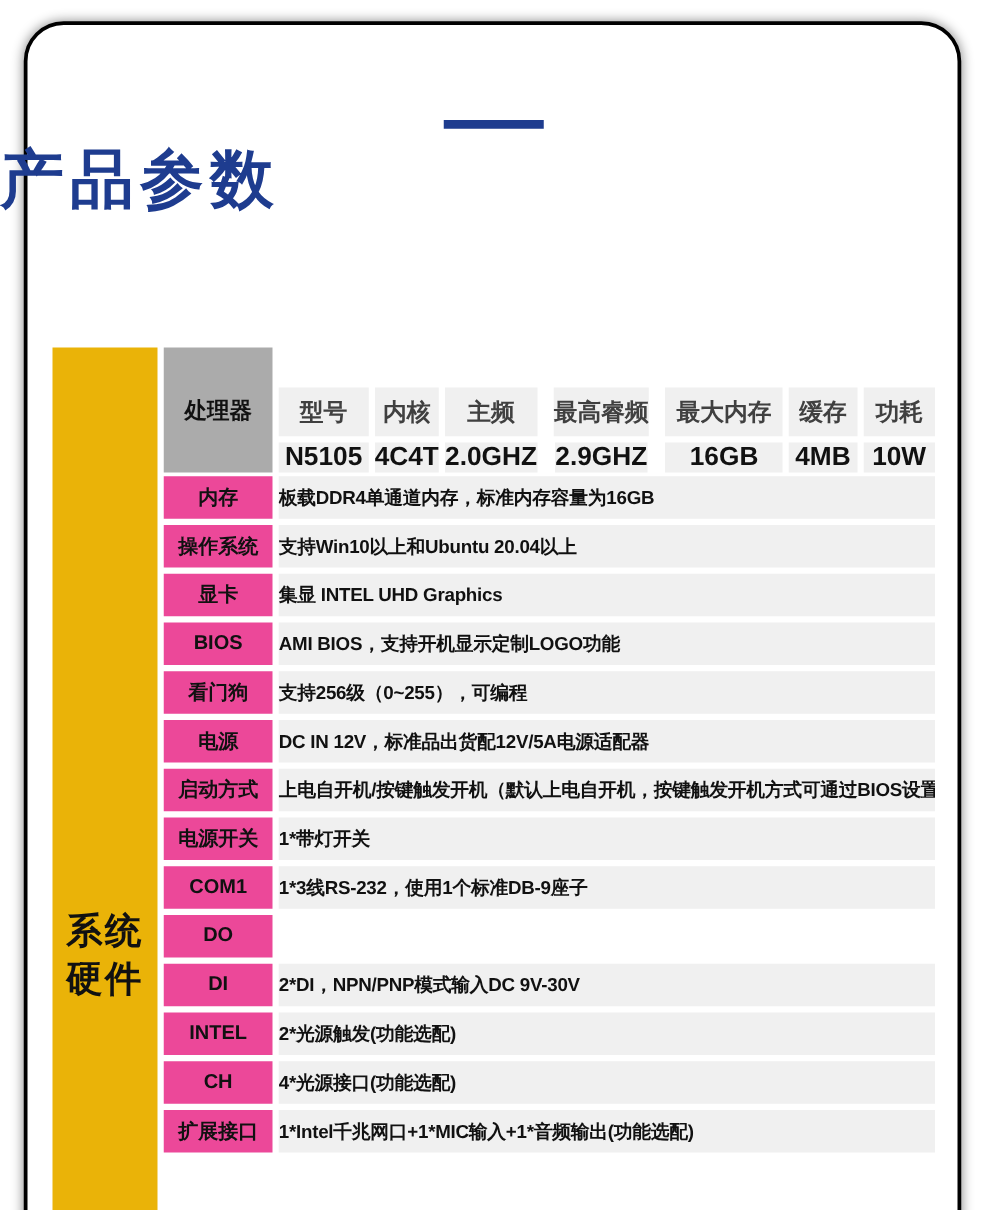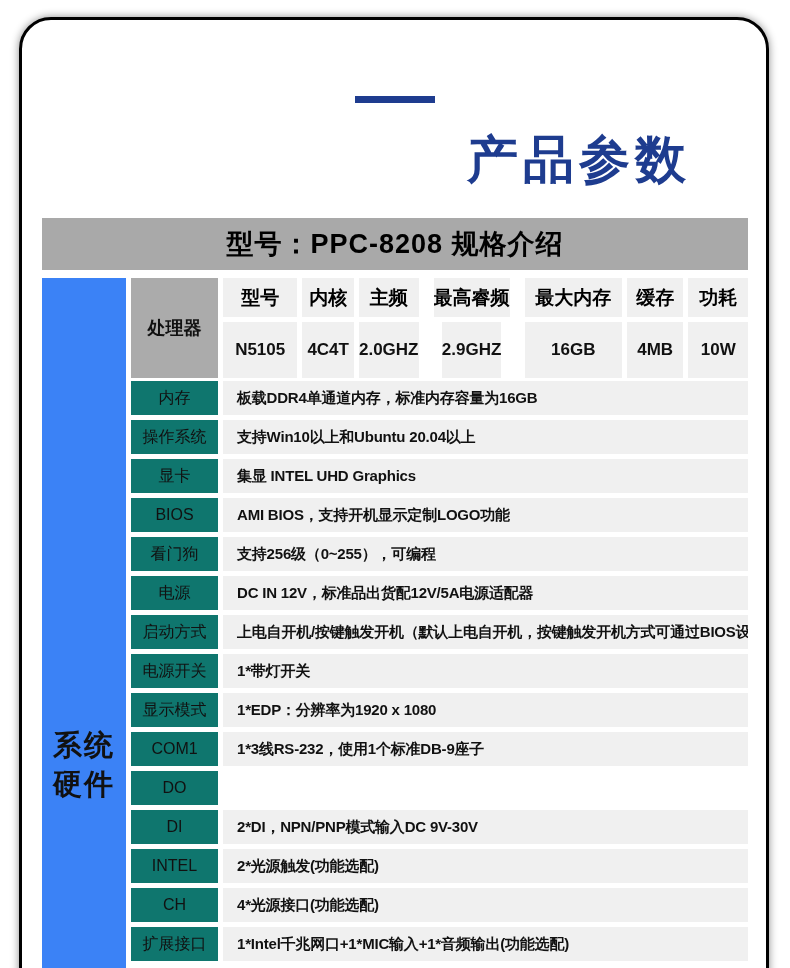--- a/index.html
+++ b/index.html
@@ -6,64 +6,63 @@
   html,body { width:790px; height:968px; overflow:hidden; background:#ffffff;
     font-family:"Liberation Sans","DejaVu Sans",sans-serif; }
   .page { position:relative; width:790px; height:968px; overflow:hidden; }
 
   .card { position:absolute; left:19px; top:17px; width:750px; height:1100px;
     background:#ffffff; border:3px solid #000; border-radius:32px;
     box-shadow:0 0 9px rgba(0,0,0,0.45); }
 
   .title-dash { position:absolute; left:355px; top:96px; width:80px; height:7px;
     background:#1e3c8f; }
-  .page-title { position:absolute; left:0; top:126px; width:691px; text-align:right;
+  .page-title { position:absolute; left:0; top:110px; width:691px; text-align:left;
     font-size:51px; font-weight:bold; color:#1e3c8f; letter-spacing:5px; }
 
   .spec-header { position:absolute; left:42px; top:218px; width:706px; height:52px;
     background:#a9a9a9; display:flex; align-items:center; justify-content:center;
     color:#000; font-weight:bold; font-size:27px; letter-spacing:1px; }
 
   .sidebar { position:absolute; left:42px; top:278px; width:84px; height:690px;
-    background:#3b82f6; text-align:center; }
+    background:#eab308; text-align:center; }
   .sidebar-text { padding-top:448px; font-size:29px; font-weight:bold; color:#111;
     line-height:39px; letter-spacing:2px; }
 
   .rows-wrap { position:absolute; left:131px; top:278px; width:617px; }
 
   .proc-row { display:flex; gap:5px; height:100px; margin-bottom:3px; }
   .proc-label { width:87px; background:#ababab; display:flex; align-items:center;
     justify-content:center; font-size:18px; font-weight:bold; color:#111; }
   .proc-table { flex:1; display:flex; gap:5px; }
   .proc-col { display:flex; flex-direction:column; gap:5px; }
   .proc-h { height:39px; background:#f0f0f0; display:flex; align-items:center;
-    justify-content:center; font-size:19px; font-weight:bold; color:#000000;
-    white-space:nowrap; overflow:hidden; }
+    justify-content:center; font-size:19px; font-weight:bold; color:#404040;
+    white-space:nowrap; overflow:hidden;margin-top:32px; }
   .proc-v { flex:1; background:#f0f0f0; display:flex; align-items:center;
-    justify-content:center; font-size:17px; font-weight:bold; color:#111;
+    justify-content:center; font-size:21px; font-weight:bold; color:#111;
     white-space:nowrap; overflow:hidden; }
 
   .spec-row { display:flex; gap:5px; height:34px; margin-bottom:5px; }
-  .row-label { width:87px; background:#0f766e; display:flex; align-items:center;
-    justify-content:center; font-size:16px; font-weight:normal; color:#111;
+  .row-label { width:87px; background:#ec4899; display:flex; align-items:center;
+    justify-content:center; font-size:16px; font-weight:bold; color:#111;
     white-space:nowrap; overflow:hidden;text-align:right; }
   .row-value { flex:1; background:#f0f0f0; display:flex; align-items:center;
-    padding-left:14px; font-size:15px; font-weight:bold; color:#111;
+    font-size:15px; font-weight:bold; color:#111;
     white-space:nowrap; overflow:hidden; letter-spacing:-0.2px; }
 </style>
 </head>
 <body>
 
 <div class="page">
   <div class="card"></div>
 
   <div class="title-dash"></div>
   <div class="page-title">产品参数</div>
 
-  <div class="spec-header">型号：PPC-8208 规格介绍</div>
 
   <div class="sidebar">
     <div class="sidebar-text">
       <div>系统</div>
       <div>硬件</div>
     </div>
   </div>
 
   <div class="rows-wrap">
     <div class="proc-row">
@@ -139,24 +138,20 @@
   <div class="spec-row">
     <div class="row-label">启动方式</div>
     <div class="row-value">上电自开机/按键触发开机（默认上电自开机，按键触发开机方式可通过BIOS设置）</div>
   </div>
 
   <div class="spec-row">
     <div class="row-label">电源开关</div>
     <div class="row-value">1*带灯开关</div>
   </div>
 
-  <div class="spec-row">
-    <div class="row-label">显示模式</div>
-    <div class="row-value">1*EDP：分辨率为1920 x 1080</div>
-  </div>
 
   <div class="spec-row">
     <div class="row-label">COM1</div>
     <div class="row-value">1*3线RS-232，使用1个标准DB-9座子</div>
   </div>
 
   <div class="spec-row">
     <div class="row-label">DO</div>
   </div>
 

